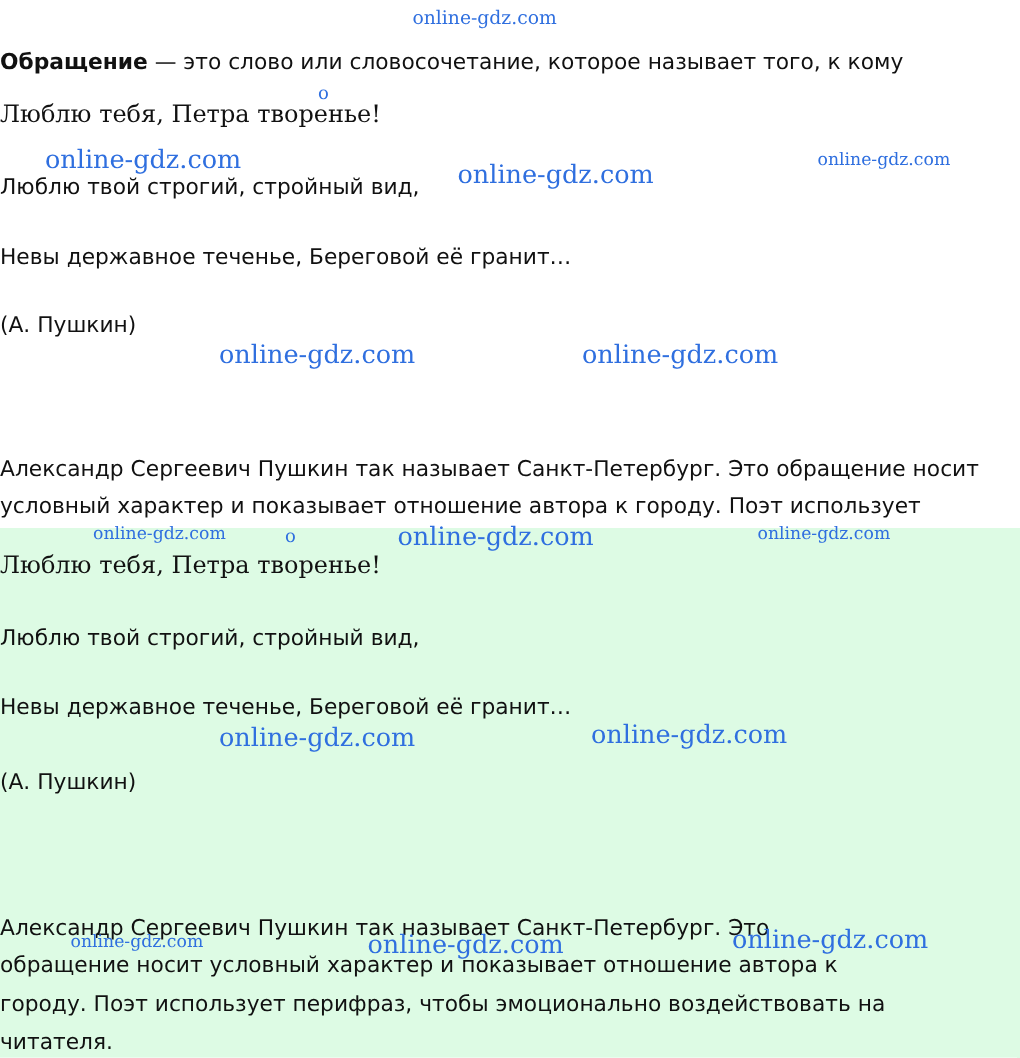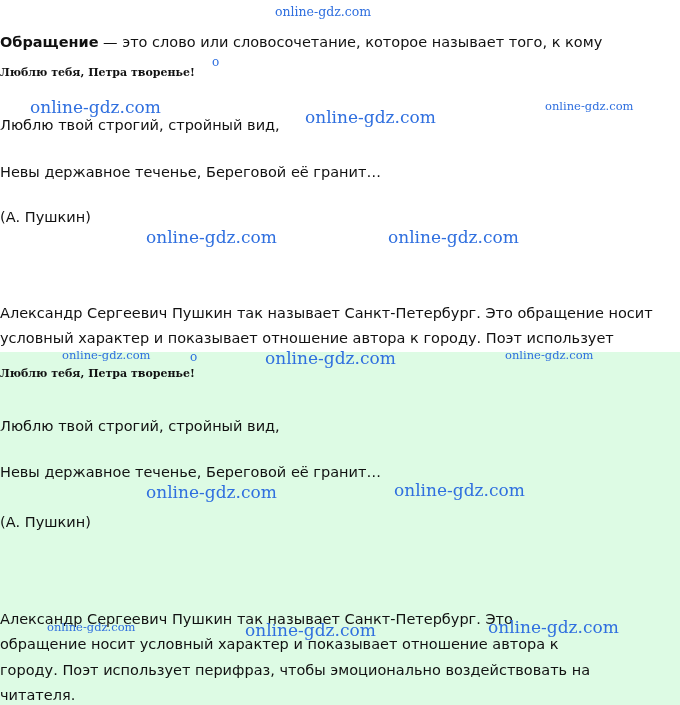--- a/index.html
+++ b/index.html
@@ -45,22 +45,21 @@
   .para {
     position: absolute;
     line-height: 1.75;
     margin-top: 48px;
   }
   .bold {
     font-weight: bold;
   }
   .serif {
     font-family: "DejaVu Serif", serif;
-    font-size: 11px;
-    font-weight: bold;
+    font-size: 16px;
   }
   .wm {
     position: absolute;
     color: #2f6fdf;
     font-family: "DejaVu Serif", serif;
     white-space: nowrap;
     pointer-events: none;
     text-align: center;
   }
   .wm-lg {

